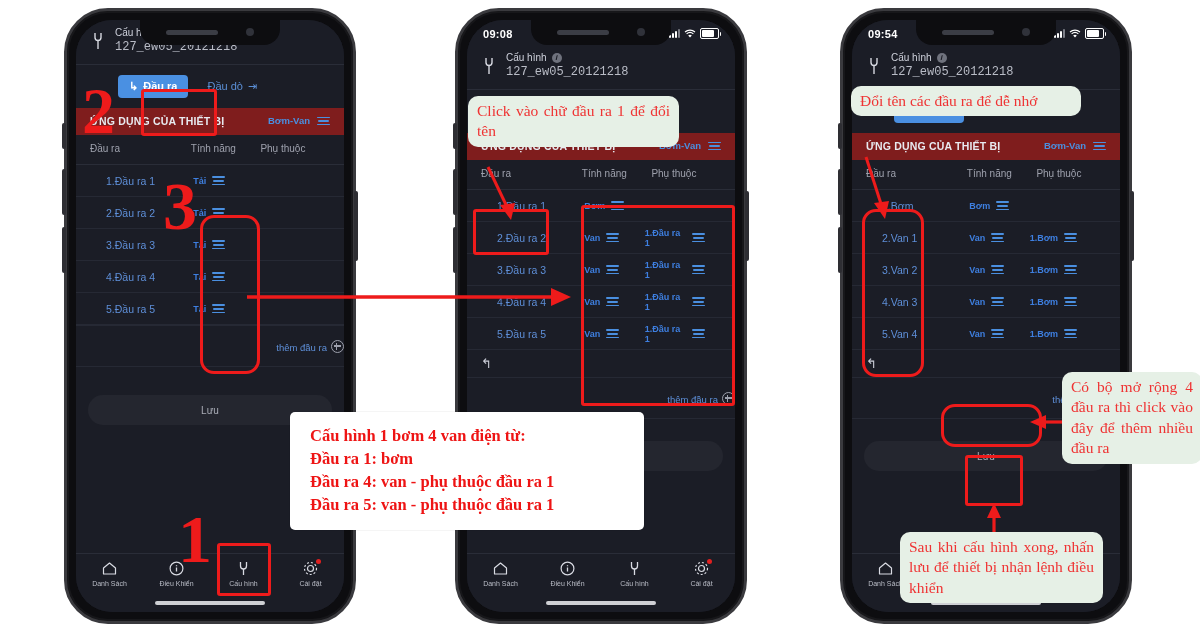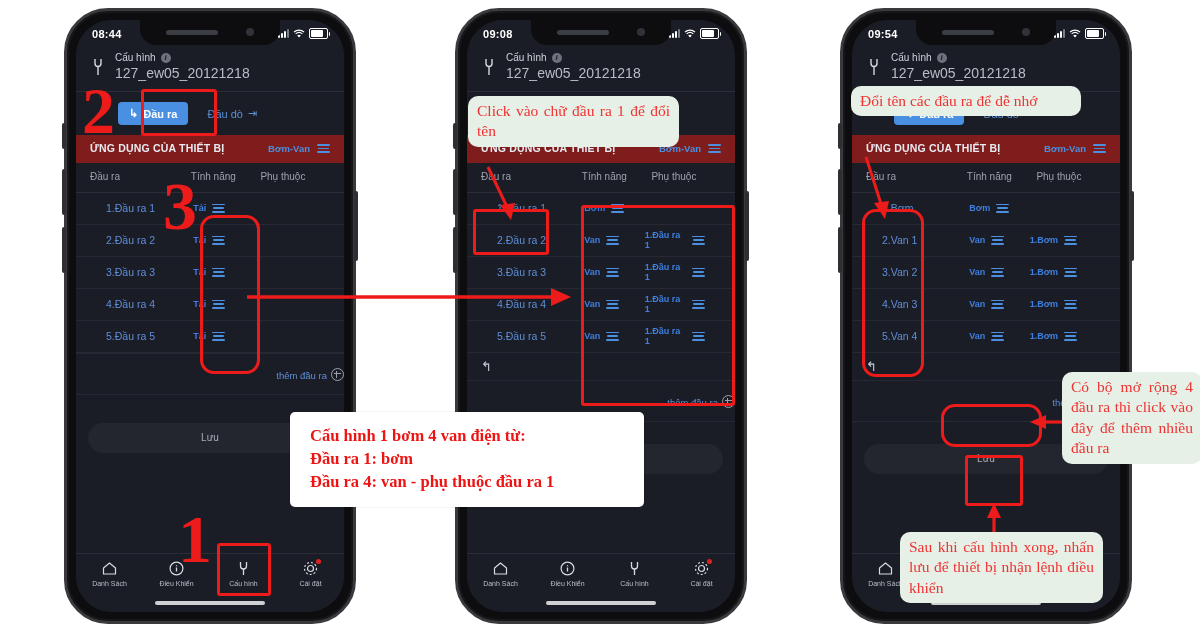--- a/index.html
+++ b/index.html
@@ -42,21 +42,21 @@
   .batt::after{content:"";position:absolute;right:-3px;top:2.5px;width:1.5px;height:4px;
          background:#fff;border-radius:0 1px 1px 0;}
   .batt i{position:absolute;left:1px;top:1px;bottom:1px;width:12px;background:#fff;border-radius:1px;}
 
   
   .apphead{display:flex;align-items:center;gap:9px;padding:7px 14px 9px 14px;
            border-bottom:1px solid #2a2d38;background:#1b1d26;}
   .wrench{width:16px;height:18px;flex:0 0 auto;color:#d6d8e0;}
   .apphead .txt{line-height:1.25;}
   .apphead .t1{font-size:10px;color:#cfd2dc;display:flex;align-items:center;gap:5px;}
-  .apphead .t2{font-size:14px;color:#b9bcc6;}
+  .apphead .t2{font-size:12px;color:#b9bcc6;font-family:Liberation Mono, monospace;}
   .infoico{width:10px;height:10px;border-radius:50%;background:#6f727d;color:#1b1d26;
            font-size:8px;font-weight:bold;display:inline-flex;align-items:center;
            justify-content:center;font-style:italic;}
 
   
   .tabrow{display:flex;align-items:center;gap:8px;padding:10px 14px 10px 42px;background:#1b1d26;}
   .tab{font-size:11px;padding:5px 11px;border-radius:4px;display:flex;align-items:center;gap:5px;}
   .tab.active{background:#4a90e2;color:#fff;font-weight:bold;}
   .tab.idle{color:#5b8fd6;}
 
@@ -131,39 +131,20 @@
 <div class="phone" id="p0" style="left:64px;top:8px;">
   <div class="sbtn l1"></div>
   <div class="sbtn l2"></div>
   <div class="sbtn l3"></div>
   <div class="sbtn r1"></div>
   <div class="screen">
     <div class="notch">
       <div class="bar"></div>
       <div class="cam"></div>
     </div>
-    <div class="statusbar">
-      <div class="time">08:44</div>
-      <div class="right">
-        <span class="sig">
-            <i></i>
-            <i></i>
-            <i></i>
-            <i></i>
-          </span>
-        <svg width="12" height="10" viewBox="0 0 12 10">
-            <path d="M6 8.6 4.2 6.5a2.8 2.8 0 0 1 3.6 0z" fill="#fff"></path>
-            <path d="M2.6 4.8a5.2 5.2 0 0 1 6.8 0" stroke="#fff" stroke-width="1.1" fill="none"></path>
-            <path d="M1 3a7.6 7.6 0 0 1 10 0" stroke="#fff" stroke-width="1.1" fill="none"></path>
-          </svg>
-        <span class="batt">
-            <i></i>
-          </span>
-      </div>
-    </div>
     <div class="apphead">
       <svg class="wrench" viewBox="0 0 16 18">
           <path d="M5 1v4.5a3 3 0 0 0 6 0V1" stroke="currentColor" stroke-width="1.4" fill="none"></path>
           <path d="M8 8.5V17" stroke="currentColor" stroke-width="1.4" fill="none"></path>
         </svg>
       <div class="txt">
         <div class="t1">
             <span>Cấu hình</span>
             <span class="infoico">i</span>
           </div>
@@ -719,20 +700,21 @@
   <line x1="4" y1="2" x2="24" y2="44" stroke="#ee1b1b" stroke-width="3"></line>
   <polygon points="27,55 16,40 31,38" fill="#ee1b1b"></polygon>
 </svg>
 <div class="redbox" style="left:473px;top:209px;width:70px;height:40px;"></div>
 <div class="redbox" style="left:581px;top:205px;width:148px;height:195px;"></div>
 
 <div class="whitebox" style="left:290px;top:412px;width:314px;">
   <div>Cấu hình 1 bơm 4 van điện từ:</div>
   <div>Đầu ra 1: bơm</div>
   <div>Đầu ra 4: van - phụ thuộc đầu ra 1</div>
+  <div>Đầu ra 5: van - phụ thuộc đầu ra 1</div>
 </div>
 
 <div class="callout" style="left:851px;top:86px;width:212px;">Đổi tên các đầu ra để dễ nhớ</div>
 <svg class="arrow" style="left:860px;top:155px;width:40px;height:68px;" viewBox="0 0 40 68">
   <line x1="6" y1="2" x2="22" y2="52" stroke="#ee1b1b" stroke-width="3"></line>
   <polygon points="25,64 14,48 29,46" fill="#ee1b1b"></polygon>
 </svg>
 <div class="redbox rnd" style="left:862px;top:209px;width:56px;height:162px;"></div>
 
 <div class="redbox rnd" style="left:941px;top:404px;width:95px;height:37px;"></div>

